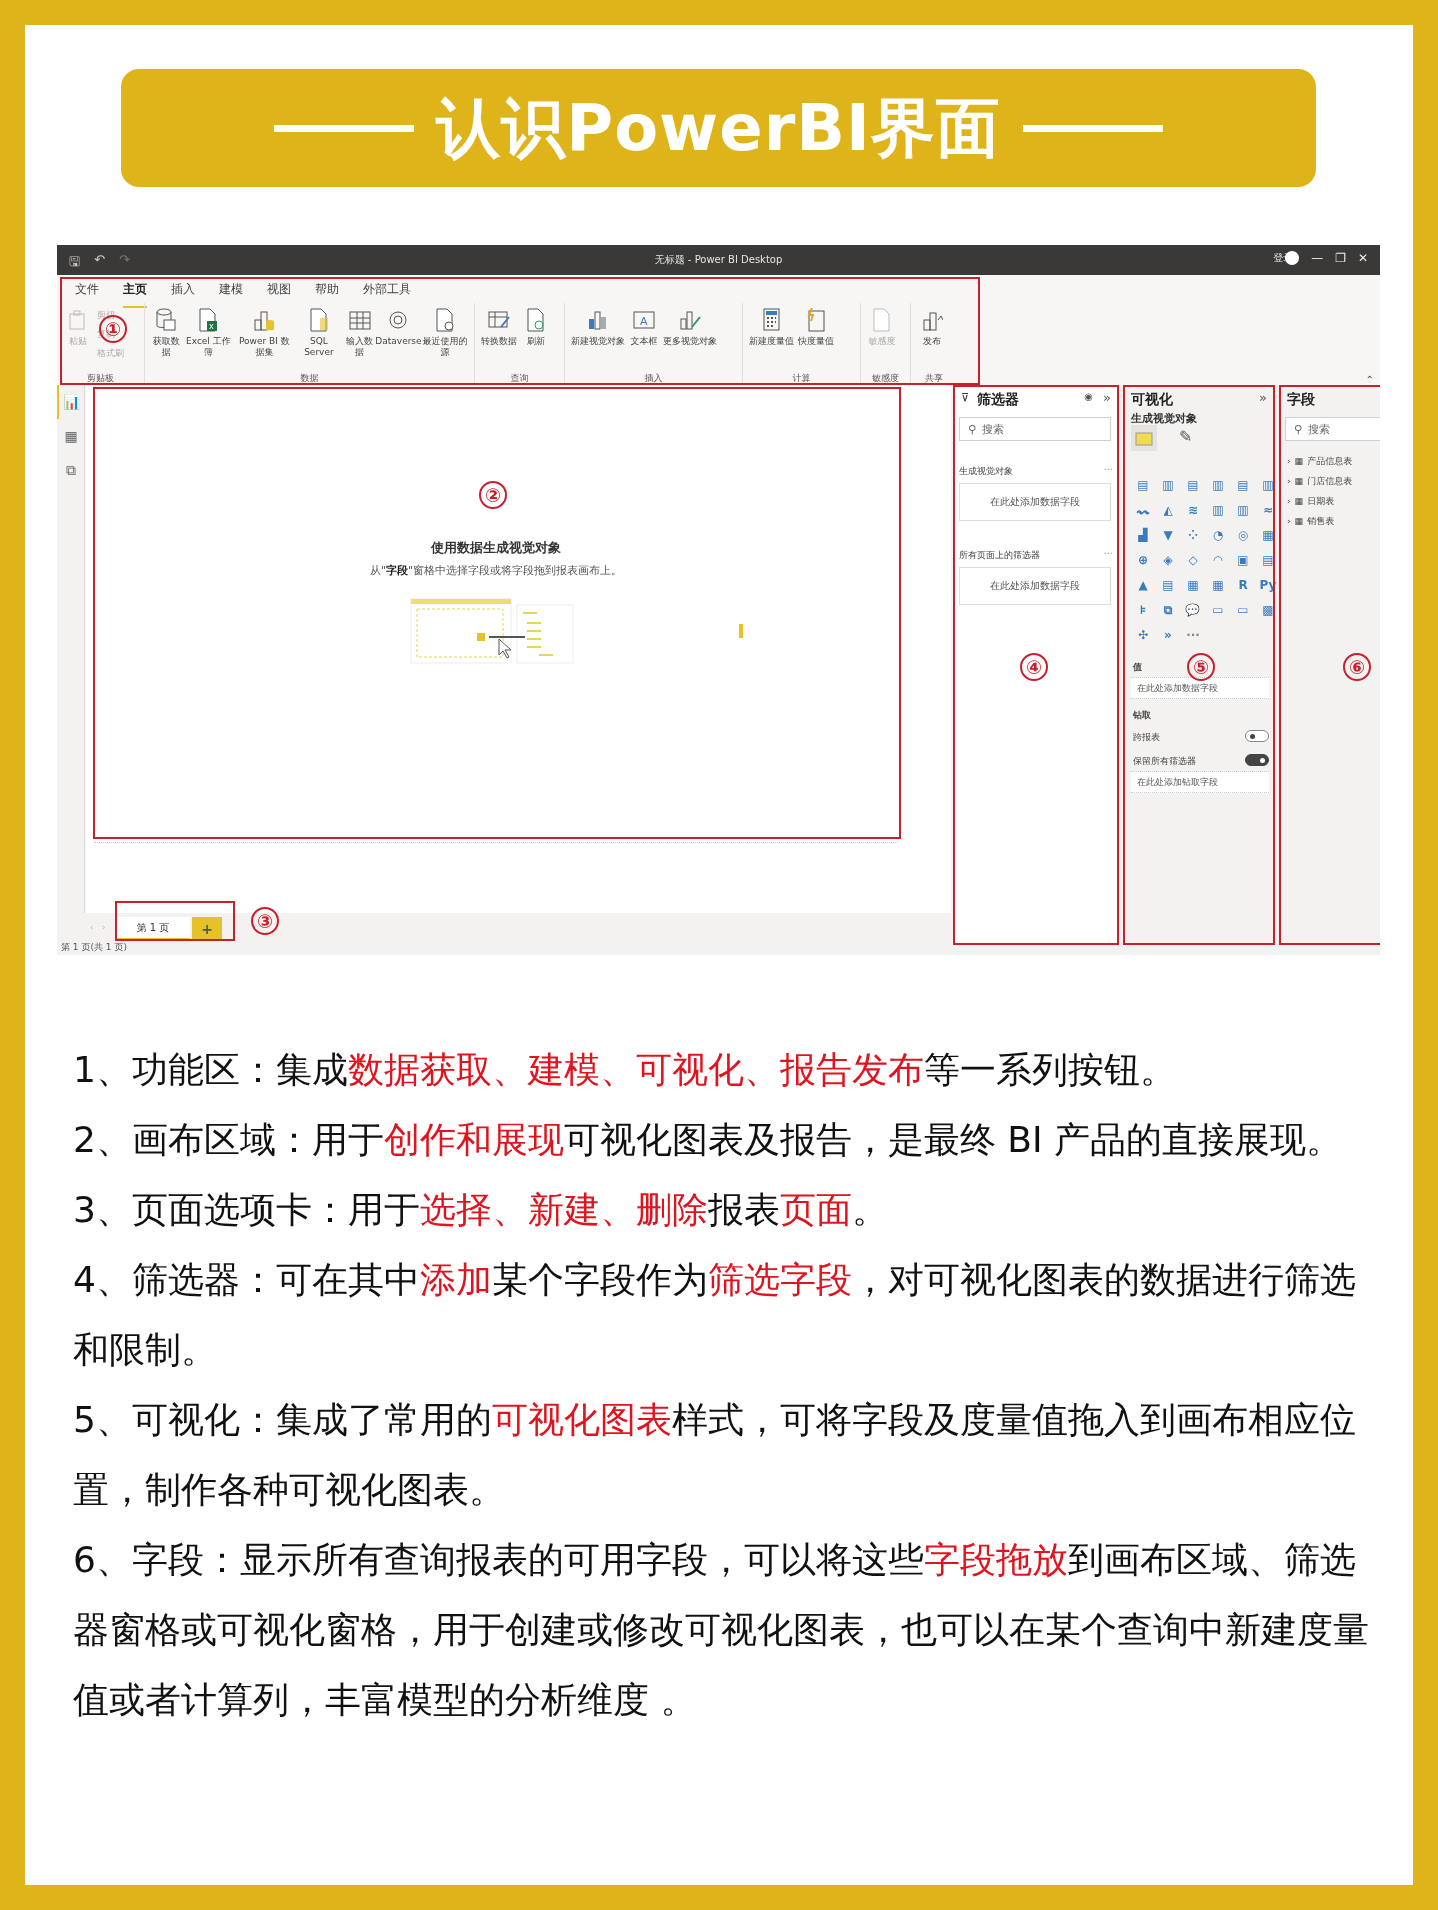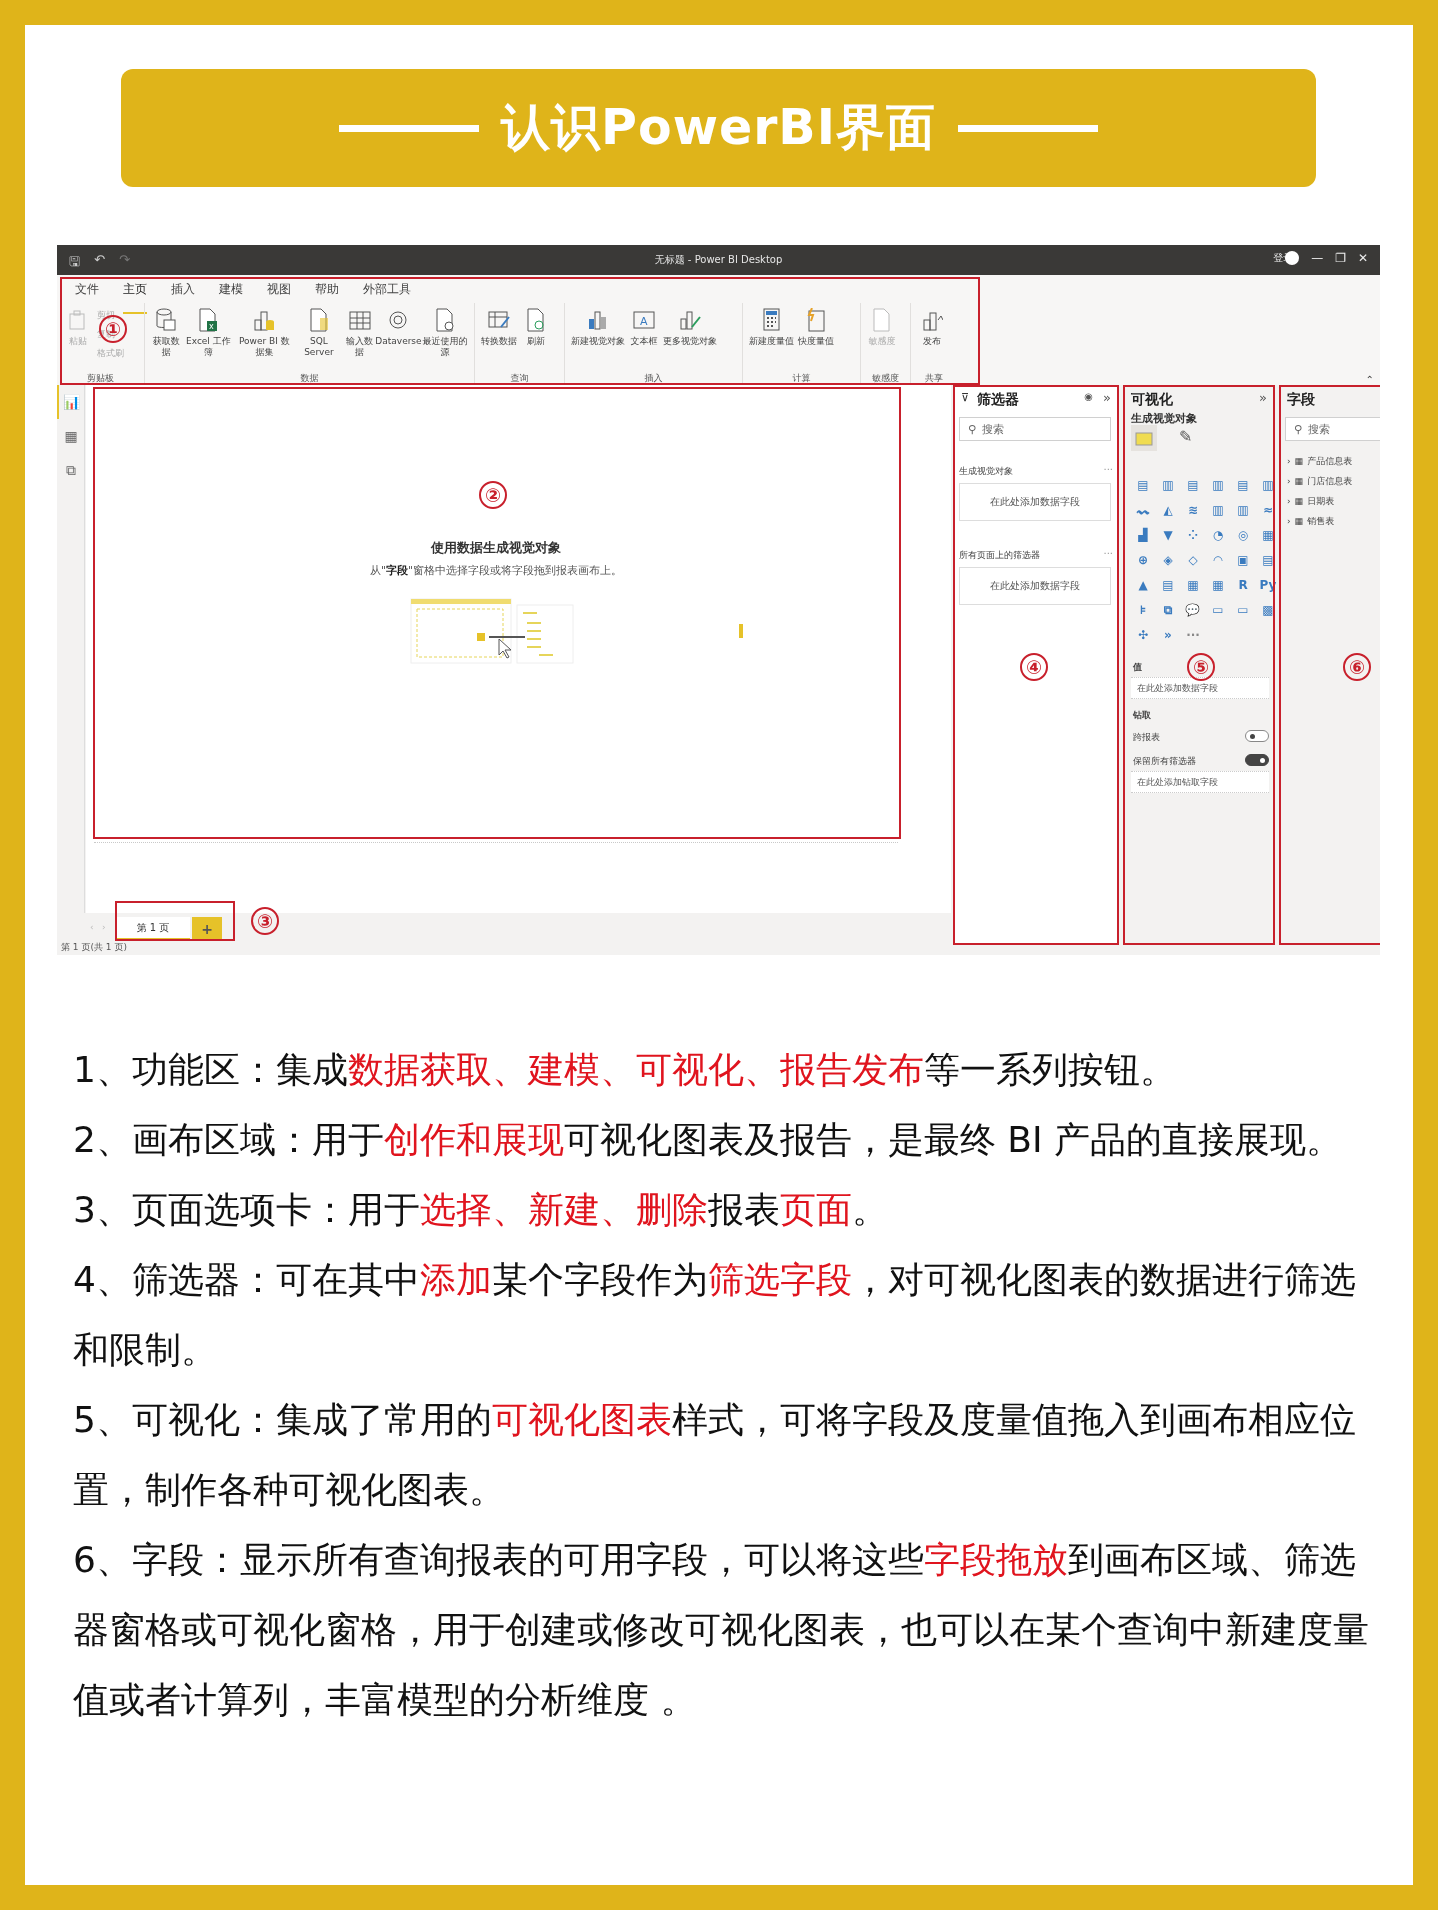--- a/index.html
+++ b/index.html
@@ -1,28 +1,28 @@
 <!DOCTYPE html>
 <html><head>
 <meta charset="utf-8">
 <style>
 *{box-sizing:border-box;margin:0;padding:0}
 body{width:1438px;height:1910px;background:#dfb41a;font-family:"DejaVu Sans",sans-serif;position:relative;overflow:hidden}
 .card{position:absolute;left:25px;top:25px;width:1388px;height:1860px;background:#fff}
-.banner{position:absolute;left:121px;top:69px;width:1195px;height:118px;background:#dfb41a;border-radius:12px;display:flex;align-items:center;justify-content:center;color:#fff;font-weight:bold;font-size:49px;letter-spacing:1px}
+.banner{position:absolute;left:121px;top:69px;width:1195px;height:118px;background:#dfb41a;border-radius:18px;display:flex;align-items:center;justify-content:center;color:#fff;font-weight:bold;font-size:64px;letter-spacing:1px}
 .banner .line{display:inline-block;width:140px;height:7px;background:#fff;margin:0 22px}
 .pbi{position:absolute;left:57px;top:245px;width:1323px;height:710px;background:#f3f2f1;font-size:11px;color:#333;overflow:hidden}
 .titlebar{position:absolute;left:0;top:0;width:100%;height:30px;background:#3a3937;color:#eee}
 .titlebar .tb-icons{position:absolute;left:12px;top:7px;display:flex;gap:14px;font-size:13px;color:#ccc}
 .titlebar .title{position:absolute;left:0;right:0;top:8px;text-align:center;font-size:10px;color:#e6e6e6}
 .titlebar .right{position:absolute;right:12px;top:6px;display:flex;gap:12px;align-items:center;font-size:12px;color:#eee}
 .titlebar .avatar{width:14px;height:14px;border-radius:50%;background:#fff;display:inline-block}
 .ribbon{position:absolute;left:0;top:30px;width:100%;height:110px;background:#f7f6f5}
 .menutabs{position:absolute;left:18px;top:6px;display:flex;gap:24px;font-size:12px;color:#444}
-.menutabs .active{font-weight:normal;color:#222;border-bottom:2px solid #e6c229;padding-bottom:14px}
+.menutabs .active{font-weight:bold;color:#222;border-bottom:2px solid #e6c229;padding-bottom:8px}
 .rgroups{position:absolute;left:0;top:28px;height:82px;display:flex}
 .rgroup{position:relative;height:82px;border-right:1px solid #e1dfdd;padding:0 6px;display:flex;gap:4px}
 .rgroup .glabel{position:absolute;bottom:0;left:0;right:0;text-align:center;font-size:9px;color:#555}
 .rbtn{display:flex;flex-direction:column;align-items:center;width:auto;min-width:30px;padding-top:4px;font-size:9px;color:#444;text-align:center;line-height:11px;cursor:pointer}
 .rbtn .ico{width:26px;height:26px;margin-bottom:3px;display:flex;align-items:center;justify-content:center}
 .rbtn.disabled{color:#aaa}
 .redbox{position:absolute;border:2px solid #c8202c;pointer-events:none}
 .circnum{position:absolute;width:28px;height:28px;border:2px solid #c8202c;border-radius:50%;color:#c8202c;font-weight:bold;font-size:19px;display:flex;align-items:center;justify-content:center;background:transparent}
 .leftnav{position:absolute;left:0;top:140px;width:28px;height:528px;background:#f3f2f1;border-right:1px solid #ddd}
 .leftnav .navi{width:28px;height:34px;display:flex;align-items:center;justify-content:center;color:#666;font-size:14px}

